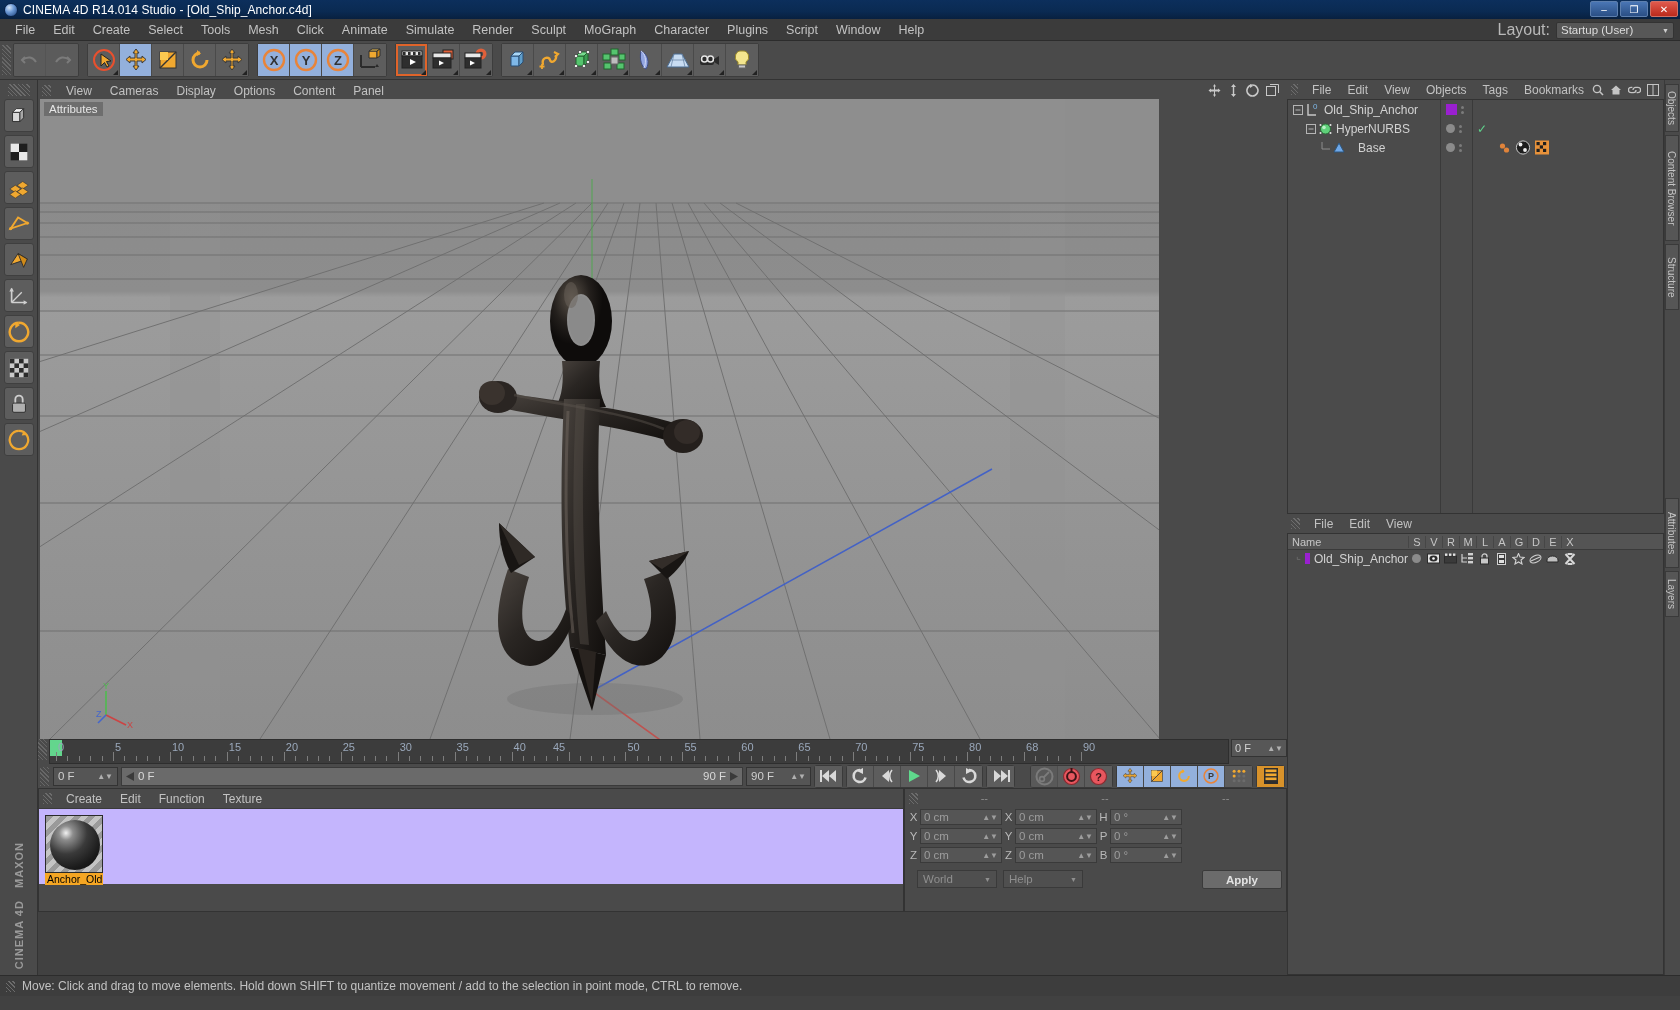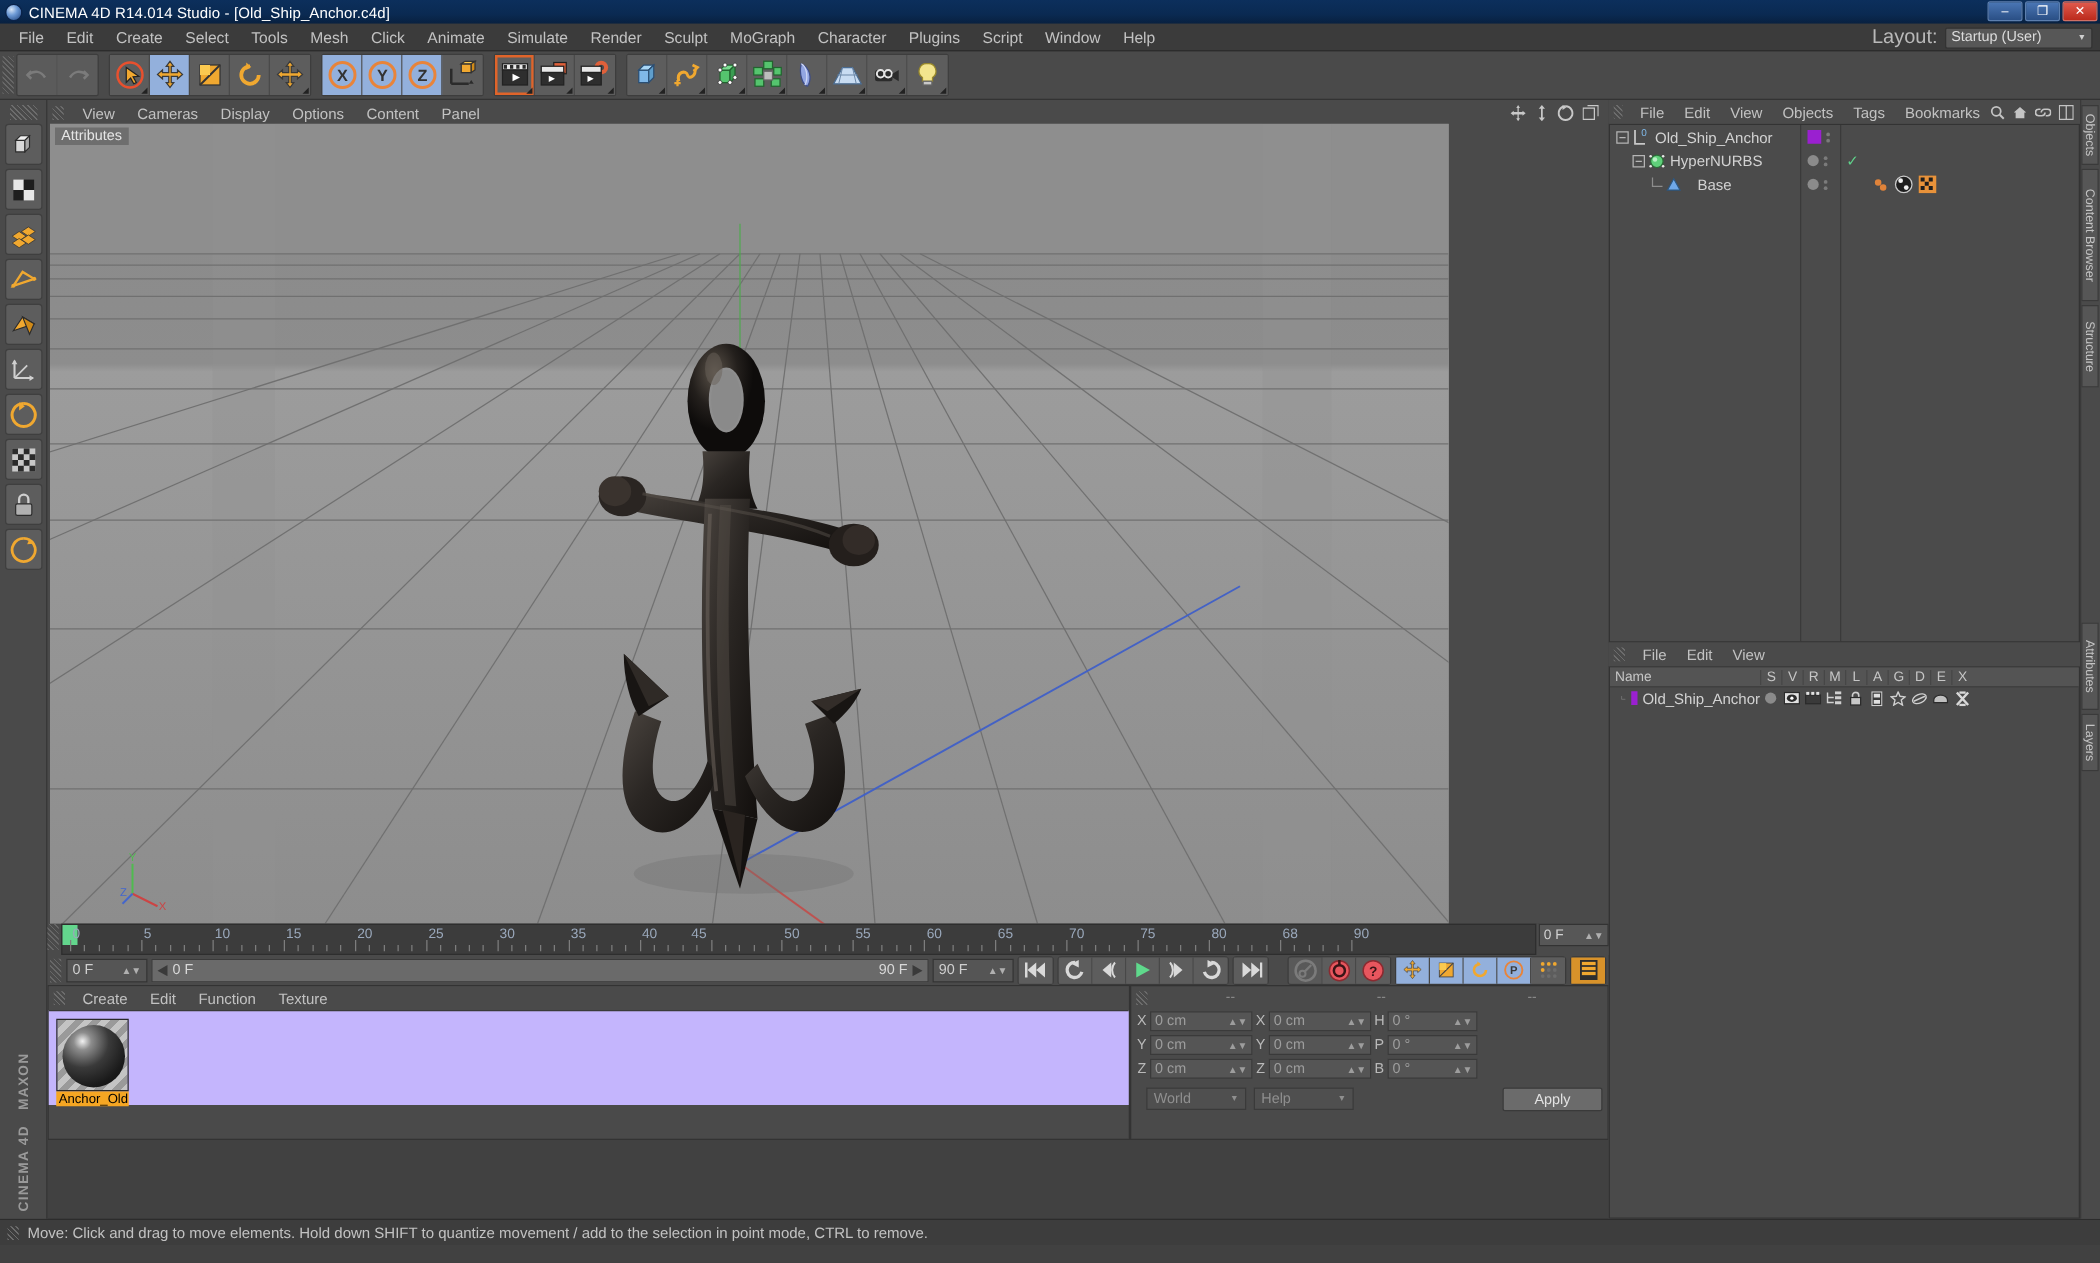--- a/index.html
+++ b/index.html
@@ -115,21 +115,21 @@
   .cm-head span{ flex:1; text-align:center;}
   .cm-rows{ padding:1px 2px;}
   .cm-row{ display:flex; align-items:center; height:18px; gap:0; margin-bottom:1px;}
   .ax{ width:13px; text-align:center; font-size:11.5px; color:#b9b9b9;}
   .cfield{ height:16px; background:#555; border:1px solid #3a3a3a; display:flex; align-items:center;
     justify-content:space-between; padding:0 3px; font-size:11.5px; color:#9d9d9d;}
   .cm-foot{ display:flex; align-items:flex-start; gap:6px; padding:4px 4px 0 12px;}
   .dd{ height:18px; background:#4f4f4f; border:1px solid #3a3a3a; display:flex; align-items:center;
     justify-content:space-between; padding:0 5px; font-size:11.5px; color:#8f8f8f; width:80px;}
   .applybtn{ margin-left:auto; width:80px;height:19px; background:#6b6b6b; border:1px solid #3a3a3a;
-    display:flex;align-items:center;justify-content:center; font-size:11.5px; color:#e2e2e2; border-radius:2px;}
+    display:flex;align-items:center;justify-content:center; font-size:11.5px; color:#e2e2e2; border-radius:2px;font-weight:bold;}
 
   
   .rightdock{ width:393px; background:#4a4a4a; display:flex; }
   .rd-main{ flex:1; display:flex; flex-direction:column; min-width:0;}
   .panel-menu{ height:19px; display:flex; align-items:center; background:#4a4a4a; position:relative;}
   .panel-menu .g{ width:9px;height:11px;margin:0 6px 0 4px;
     background-image:repeating-linear-gradient(45deg,#6c6c6c 0 1px,transparent 1px 3px);}
   .panel-menu .mi{ padding:1px 8px; font-size:12px; color:#c2c2c2;}
   .pm-icons{ margin-left:auto; display:flex; gap:6px; padding-right:5px; align-items:center;}
 

